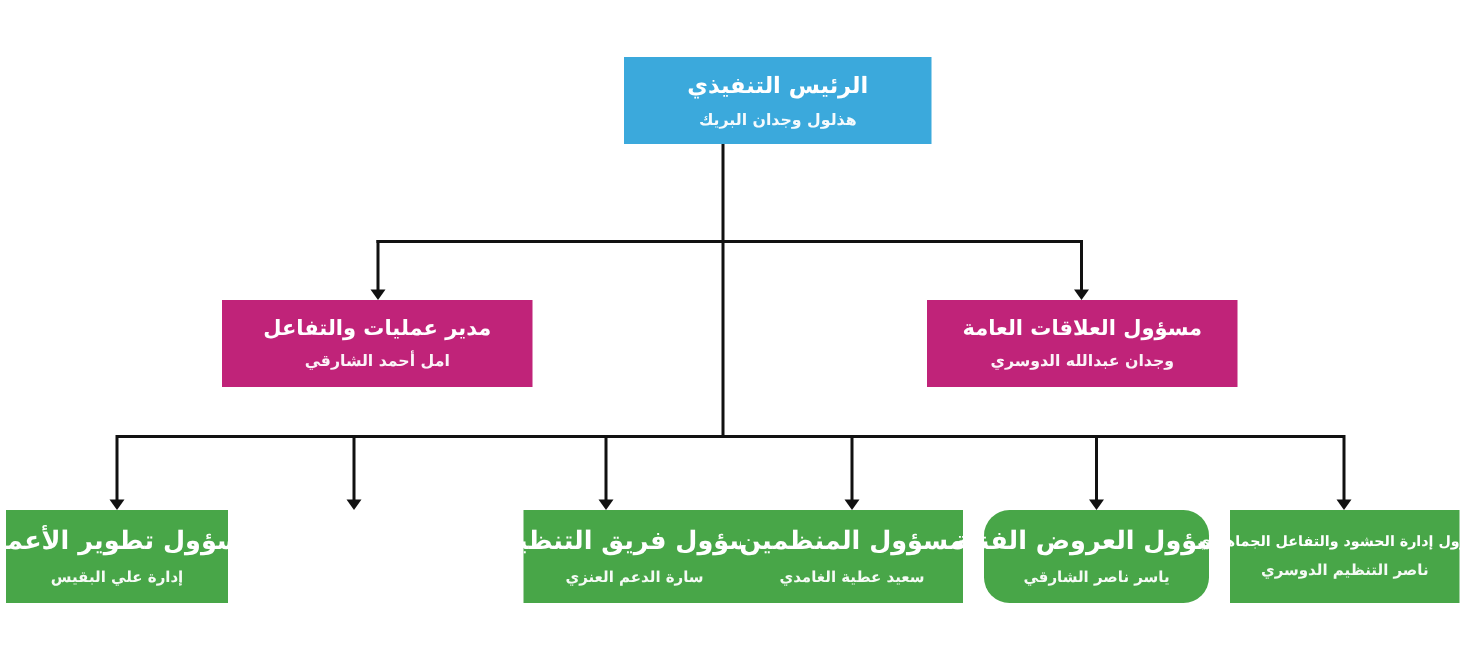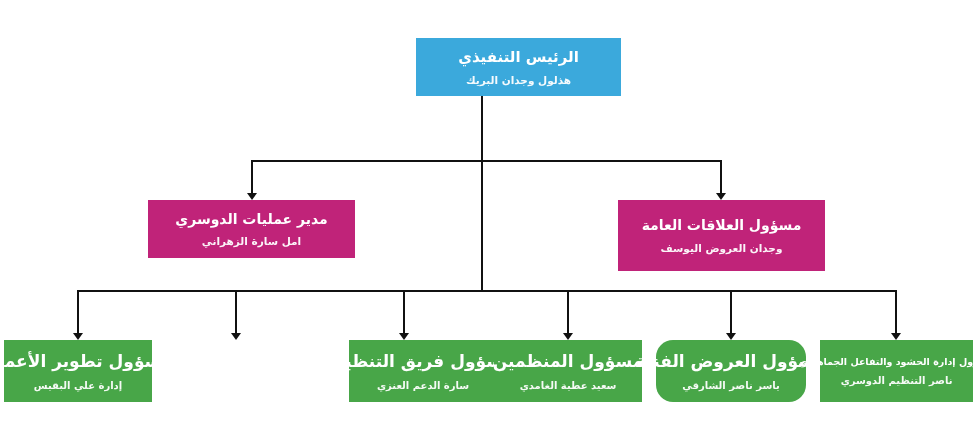--- a/index.html
+++ b/index.html
@@ -88,26 +88,26 @@
   <div class="arrow" style="left:563px; top:333px;"></div>
   <div class="arrow" style="left:726px; top:333px;"></div>
   <div class="arrow" style="left:891px; top:333px;"></div>
 
   <div class="node node-root" style="left:380px; top:38px; width:205px; height:58px;margin-left:36px;">
     <div class="node-title">الرئيس التنفيذي</div>
     <div class="node-name">هذلول وجدان البريك</div>
   </div>
 
   <div class="node node-mgr" style="left:148px; top:200px; width:207px; height:58px;">
-    <div class="node-title">مدير عمليات الدوسري</div>
-    <div class="node-name">امل سارة الزهراني</div>
+    <div class="node-title">مدير عمليات والتفاعل</div>
+    <div class="node-name">امل أحمد الشارقي</div>
   </div>
-  <div class="node node-mgr" style="left:618px; top:200px; width:207px; height:71px;">
+  <div class="node node-mgr" style="left:618px; top:200px; width:207px; height:58px;">
     <div class="node-title">مسؤول العلاقات العامة</div>
-    <div class="node-name">وجدان العروض اليوسف</div>
+    <div class="node-name">وجدان عبدالله الدوسري</div>
   </div>
 
   <div class="node node-staff" style="left:4px; top:340px; width:148px; height:62px;">
     <div class="node-title">مسؤول تطوير الأعمال</div>
     <div class="node-name">إدارة علي البقيس</div>
   </div>
   <div class="node node-staff" style="left:349px; top:340px; width:148px; height:62px;">
     <div class="node-title">مسؤول فريق التنظيم</div>
     <div class="node-name">سارة الدعم العنزي</div>
   </div>

